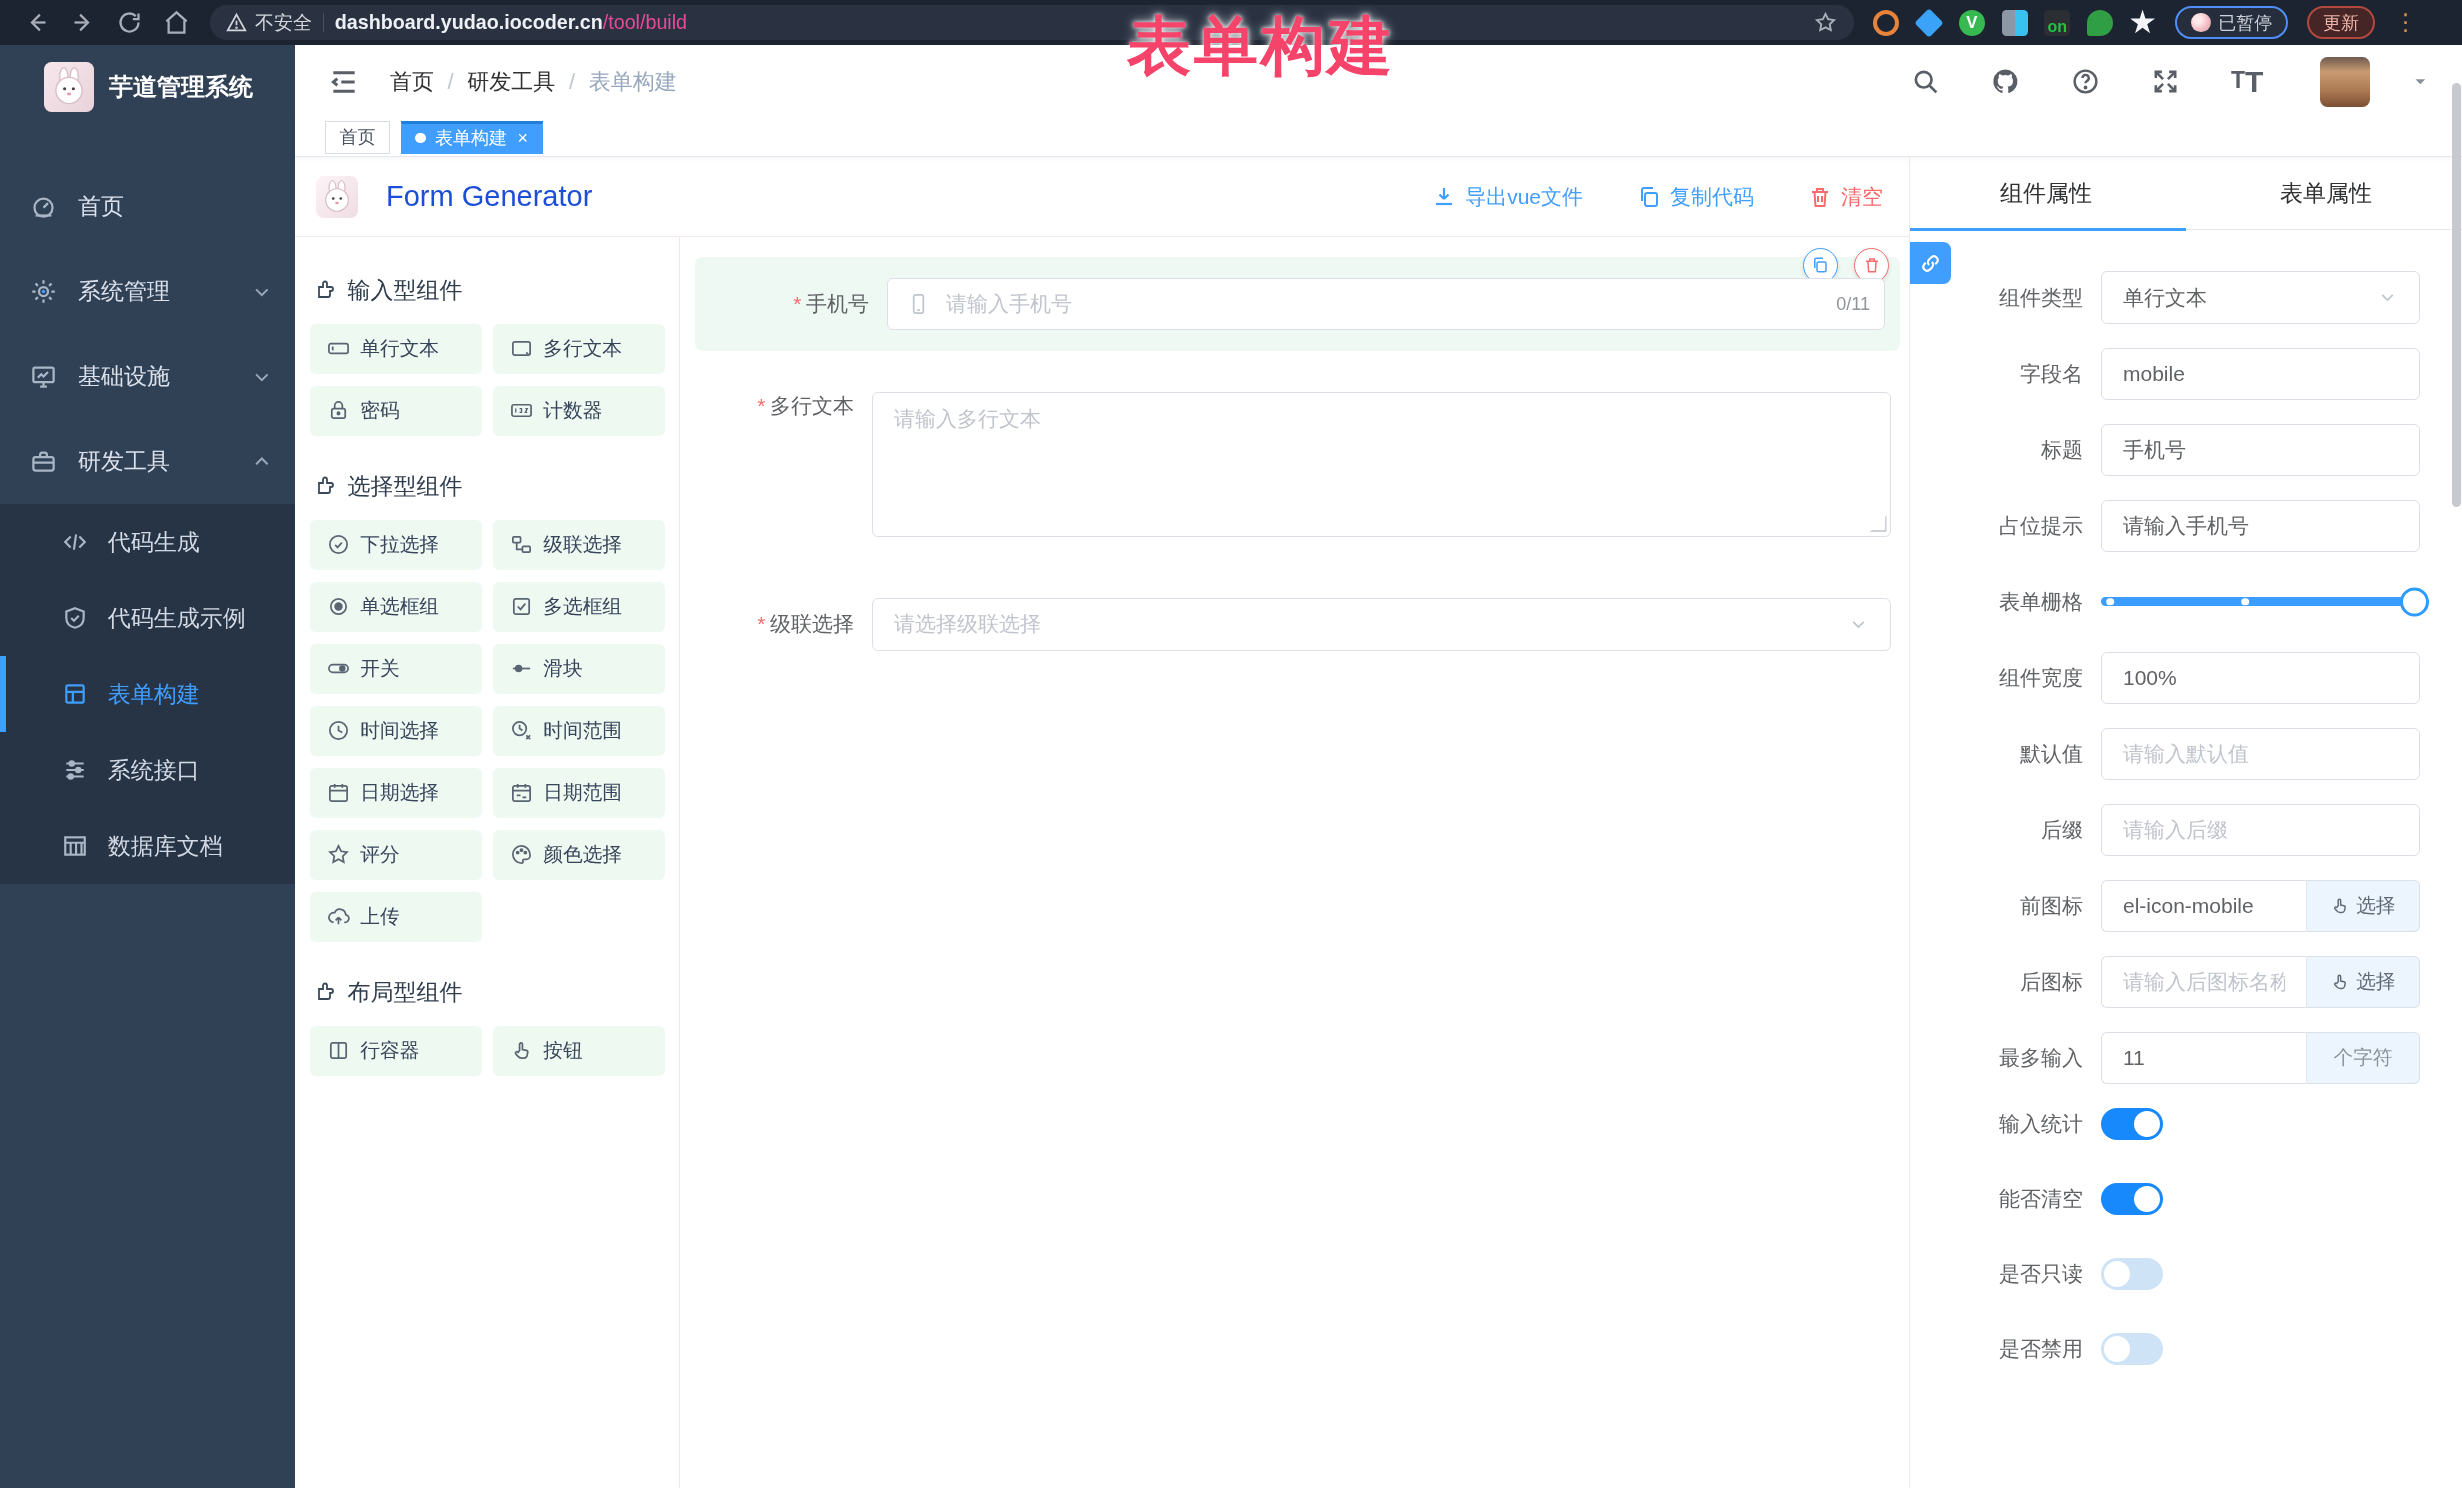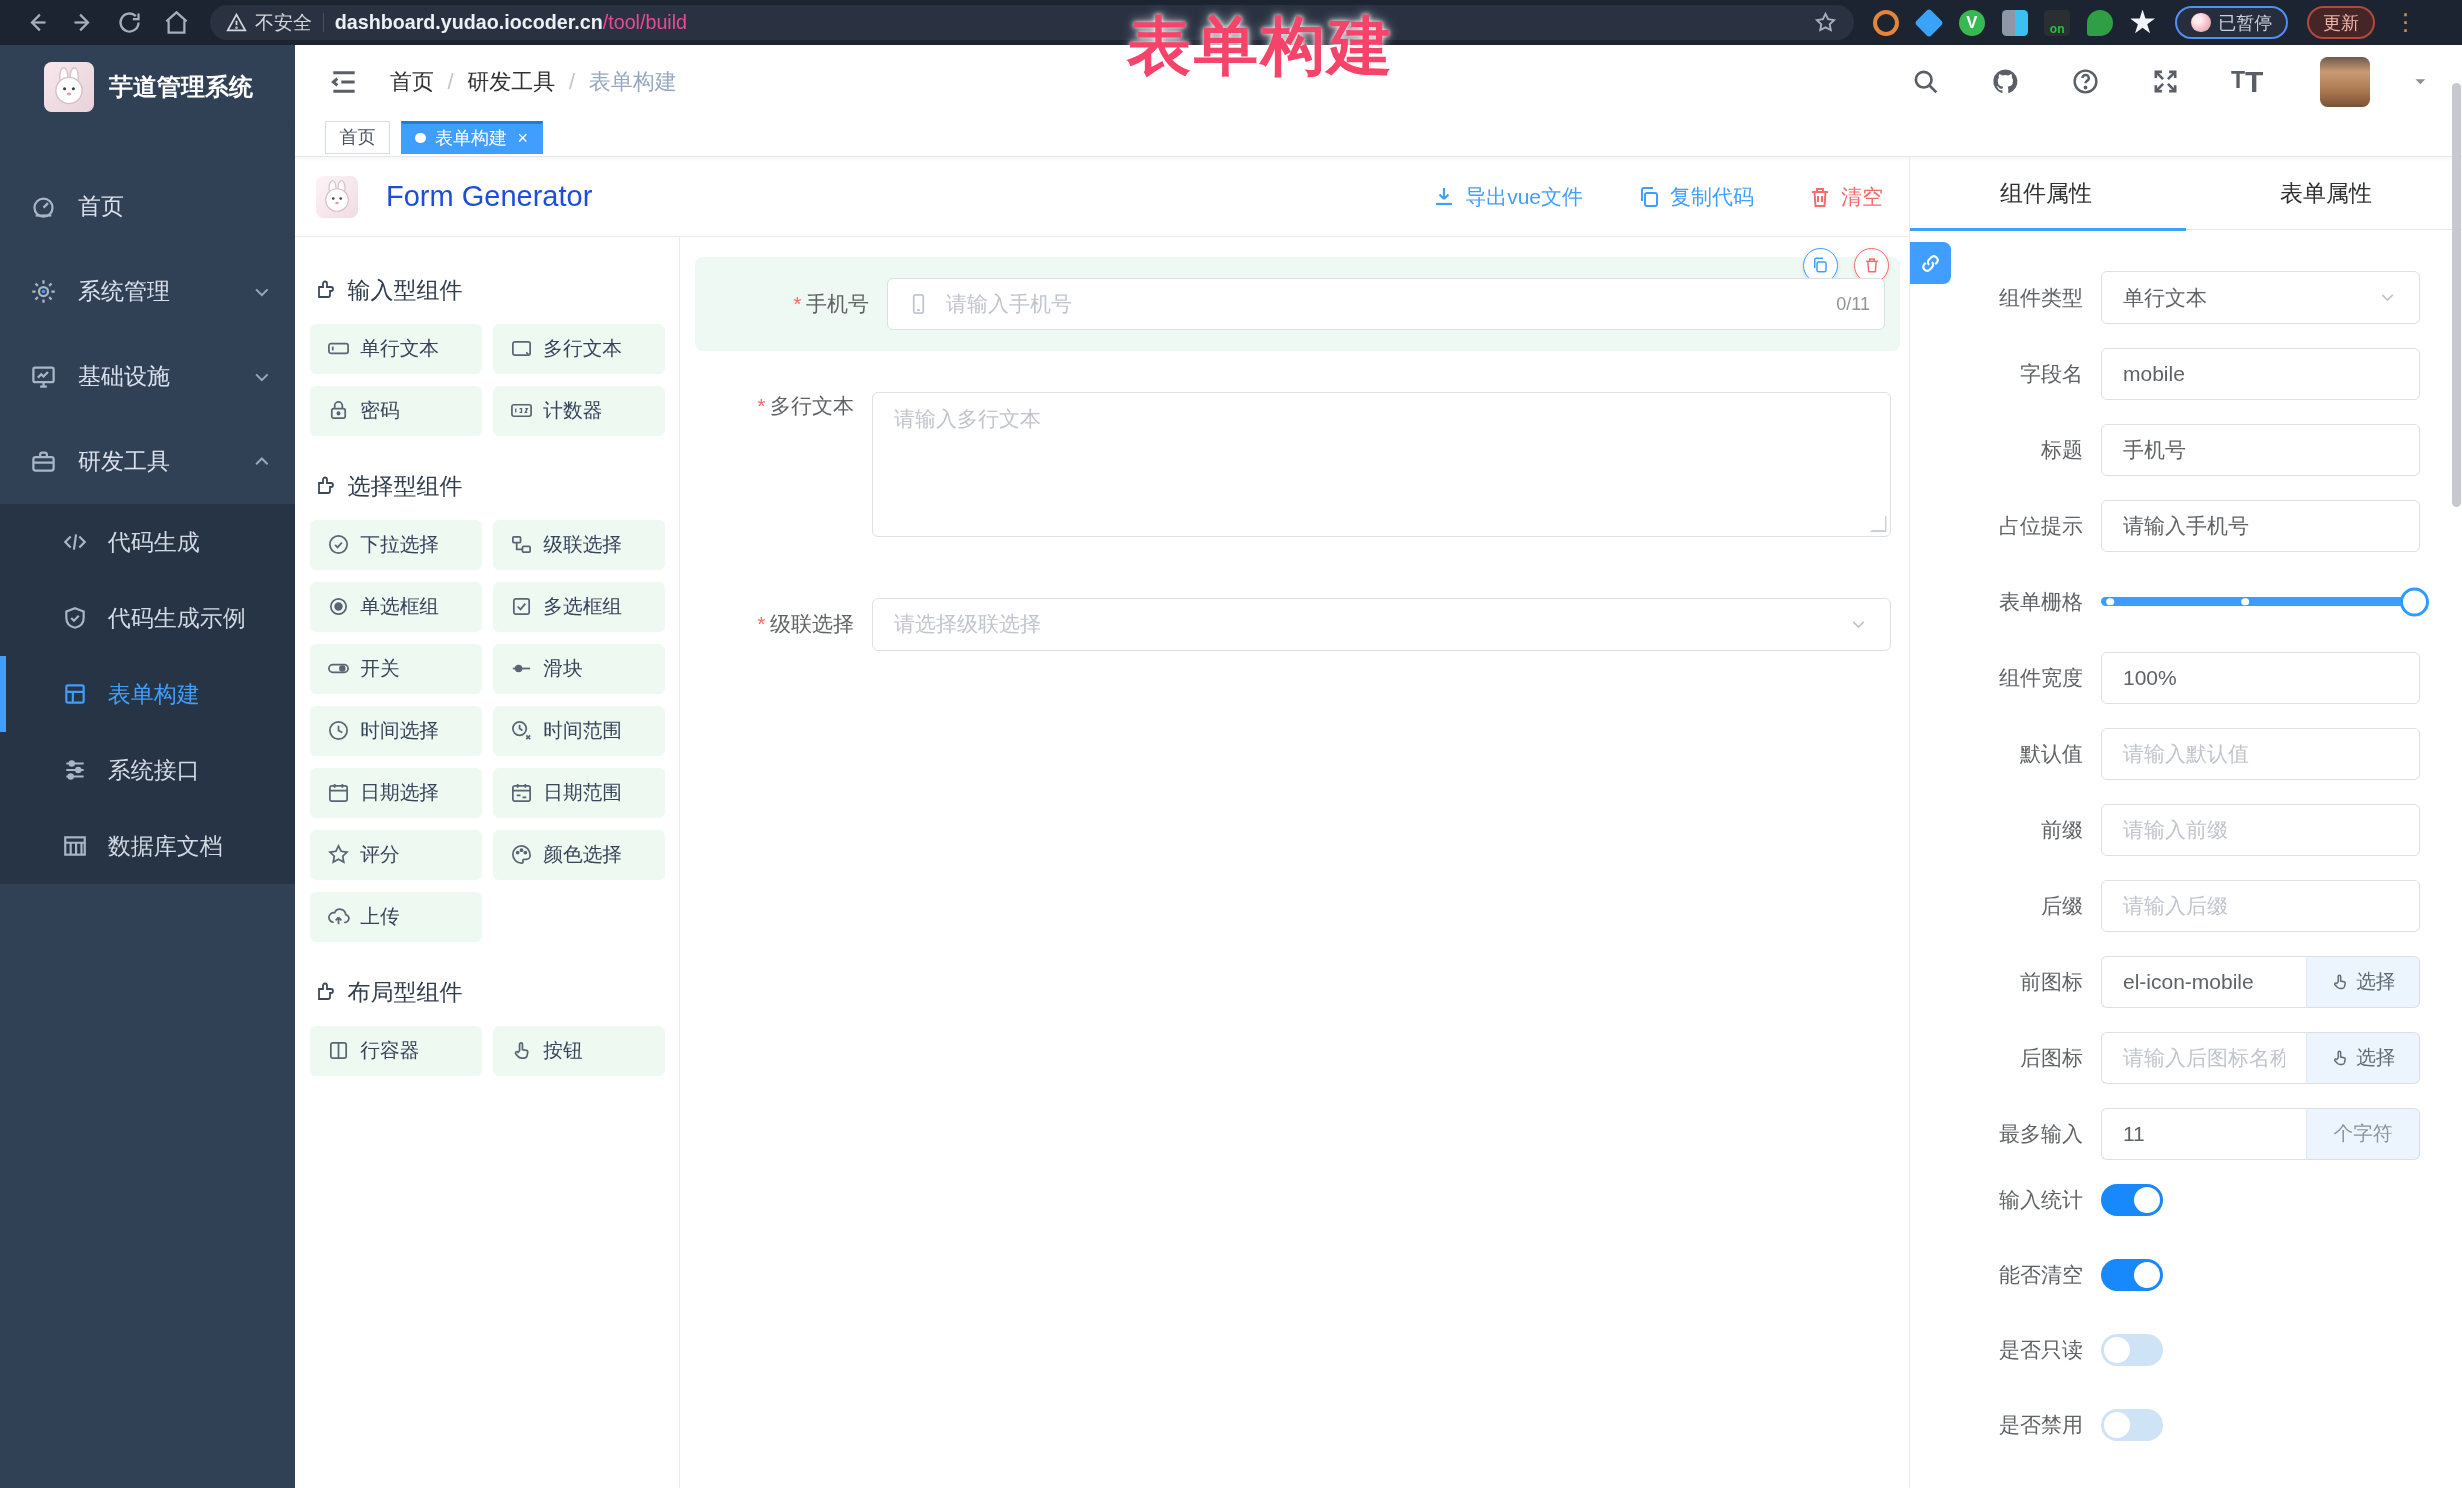--- a/index.html
+++ b/index.html
@@ -206,21 +206,21 @@
     <svg class="nav-ic" style="width:23px;height:23px" viewBox="0 0 24 24" fill="none" stroke="currentColor" stroke-width="2">
         <path d="M12 3l2.7 5.6 6.2.9-4.5 4.3 1.1 6.1L12 17l-5.5 2.9 1.1-6.1L3.1 9.5l6.2-.9z"></path>
       </svg>
   </div>
 
   <div class="ext-row">
     <div class="ext" style="border:4.5px solid #e8833a; border-radius:50%; background:transparent;"></div>
     <div class="ext" style="background:#3aa3f7; transform:rotate(45deg) scale(.8); border-radius:4.5px;"></div>
     <div class="ext" style="background:#35b950; border-radius:50%; color:#fff; font-size:16.7px; font-weight:bold; display:flex; align-items:center; justify-content:center;">V</div>
     <div class="ext" style="background:linear-gradient(90deg,#8d97a5 50%,#39c1f0 50%); border-radius:4.5px;"></div>
-    <div class="ext" style="background:#2b2f33; border-radius:4.5px; color:#23c343; font-size:12px; font-weight:bold; display:flex; align-items:flex-end; justify-content:center;">on</div>
+    <div class="ext" style="background:#2b2f33; border-radius:4.5px; color:#23c343; font-size:16px; font-weight:bold; display:flex; align-items:flex-end; justify-content:center;">on</div>
     <div class="ext" style="background:#2f9e44; border-radius:50% 50% 50% 3px;"></div>
     <div class="ext" style="background:#f2f4f7; border-radius:50%; clip-path:polygon(50% 0,61% 35%,98% 35%,68% 57%,79% 91%,50% 70%,21% 91%,32% 57%,2% 35%,39% 35%);"></div>
   </div>
 
   <div class="pill pill-paused">
     <span class="emoji-dot"></span>
     <span>已暂停</span>
   </div>
   <div class="pill pill-update">
     <span>更新</span>
@@ -709,26 +709,20 @@
             </div>
         </div>
 
         <div class="p-row">
           <span class="p-label">默认值</span>
           <div class="p-ctrl">
               <input class="inp" placeholder="请输入默认值" style="">
             </div>
         </div>
 
-        <div class="p-row">
-          <span class="p-label">前缀</span>
-          <div class="p-ctrl">
-              <input class="inp" placeholder="请输入前缀" style="">
-            </div>
-        </div>
 
         <div class="p-row">
           <span class="p-label">后缀</span>
           <div class="p-ctrl">
               <input class="inp" placeholder="请输入后缀" style="">
             </div>
         </div>
 
         <div class="p-row">
           <span class="p-label">前图标</span>

